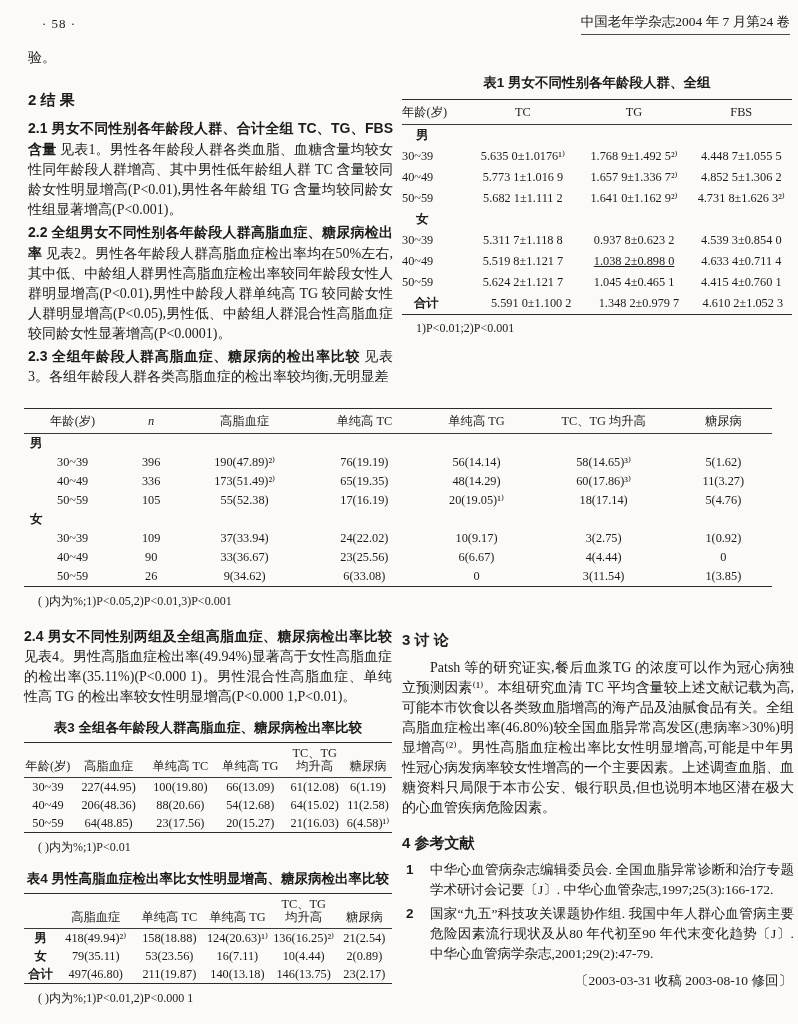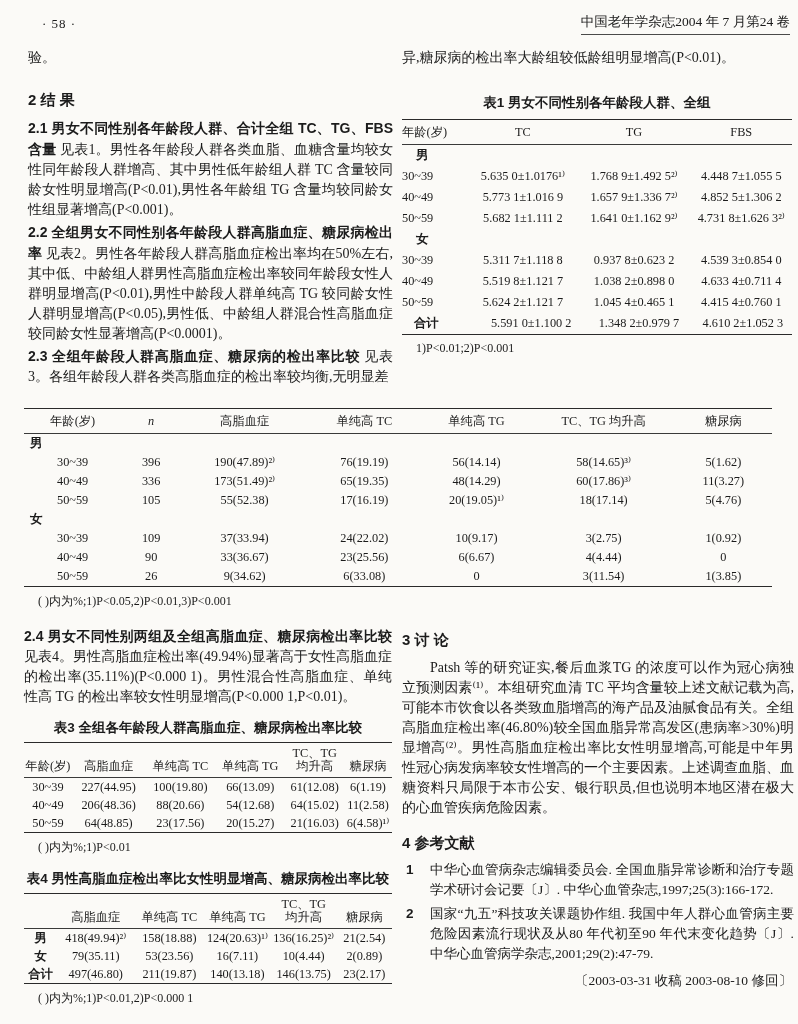--- a/index.html
+++ b/index.html
@@ -71,21 +71,20 @@
 
   <div class="colLT">
     <p class="body frag">验。</p>
     <h2 class="sech">2  结   果</h2>
     <p class="body m8"><span class="b">2.1  男女不同性别各年龄段人群、合计全组 TC、TG、FBS 含量</span><span>  见表1。男性各年龄段人群各类血脂、血糖含量均较女性同年龄段人群增高、其中男性低年龄组人群 TC 含量较同龄女性明显增高(P&lt;0.01),男性各年龄组 TG 含量均较同龄女性组显著增高(P&lt;0.001)。</span></p>
     <p class="body m2"><span class="b">2.2  全组男女不同性别各年龄段人群高脂血症、糖尿病检出率</span><span>  见表2。男性各年龄段人群高脂血症检出率均在50%左右,其中低、中龄组人群男性高脂血症检出率较同年龄段女性人群明显增高(P&lt;0.01),男性中龄段人群单纯高 TG 较同龄女性人群明显增高(P&lt;0.05),男性低、中龄组人群混合性高脂血症较同龄女性显著增高(P&lt;0.0001)。</span></p>
     <p class="body m2"><span class="b">2.3  全组年龄段人群高脂血症、糖尿病的检出率比较</span><span>  见表3。各组年龄段人群各类高脂血症的检出率较均衡,无明显差</span></p>
   </div>
 
   <div class="colRT">
-    <p class="body">异,糖尿病的检出率大龄组较低龄组明显增高(P&lt;0.01)。</p>
     <p class="ttitle m1">表1  男女不同性别各年龄段人群、全组</p>
     <div class="tbl" id="table1">
         <div class="rule"></div>
         <div class="trow thead">
           <div class="tcell" style="width: 17%; text-align: left;">年龄(岁)</div>
           <div class="tcell" style="width: 28%; text-align: center;">TC</div>
           <div class="tcell" style="width: 29%; text-align: center;">TG</div>
           <div class="tcell" style="width: 26%; text-align: center;">FBS</div>
         </div>
         <div class="rule thin"></div>
@@ -115,21 +114,21 @@
         </div>
         <div class="trow">
           <div class="tcell" style="width: 17%; text-align: left;">30~39</div>
           <div class="tcell" style="width: 28%; text-align: center;">5.311 7±1.118 8</div>
           <div class="tcell" style="width: 29%; text-align: center;">0.937 8±0.623 2</div>
           <div class="tcell" style="width: 26%; text-align: center;">4.539 3±0.854 0</div>
         </div>
         <div class="trow">
           <div class="tcell" style="width: 17%; text-align: left;">40~49</div>
           <div class="tcell" style="width: 28%; text-align: center;">5.519 8±1.121 7</div>
-          <div class="tcell" style="width: 29%; text-align: center;">1.038 2±0.898 0</div>
+          <div class="tcell" style="width: 29%; text-align: center; text-decoration: underline;">1.038 2±0.898 0</div>
           <div class="tcell" style="width: 26%; text-align: center;">4.633 4±0.711 4</div>
         </div>
         <div class="trow">
           <div class="tcell" style="width: 17%; text-align: left;">50~59</div>
           <div class="tcell" style="width: 28%; text-align: center;">5.624 2±1.121 7</div>
           <div class="tcell" style="width: 29%; text-align: center;">1.045 4±0.465 1</div>
           <div class="tcell" style="width: 26%; text-align: center;">4.415 4±0.760 1</div>
         </div>
         <div class="trow">
           <div class="tcell bl" style="width: 17%; text-align: left;">合计</div>

